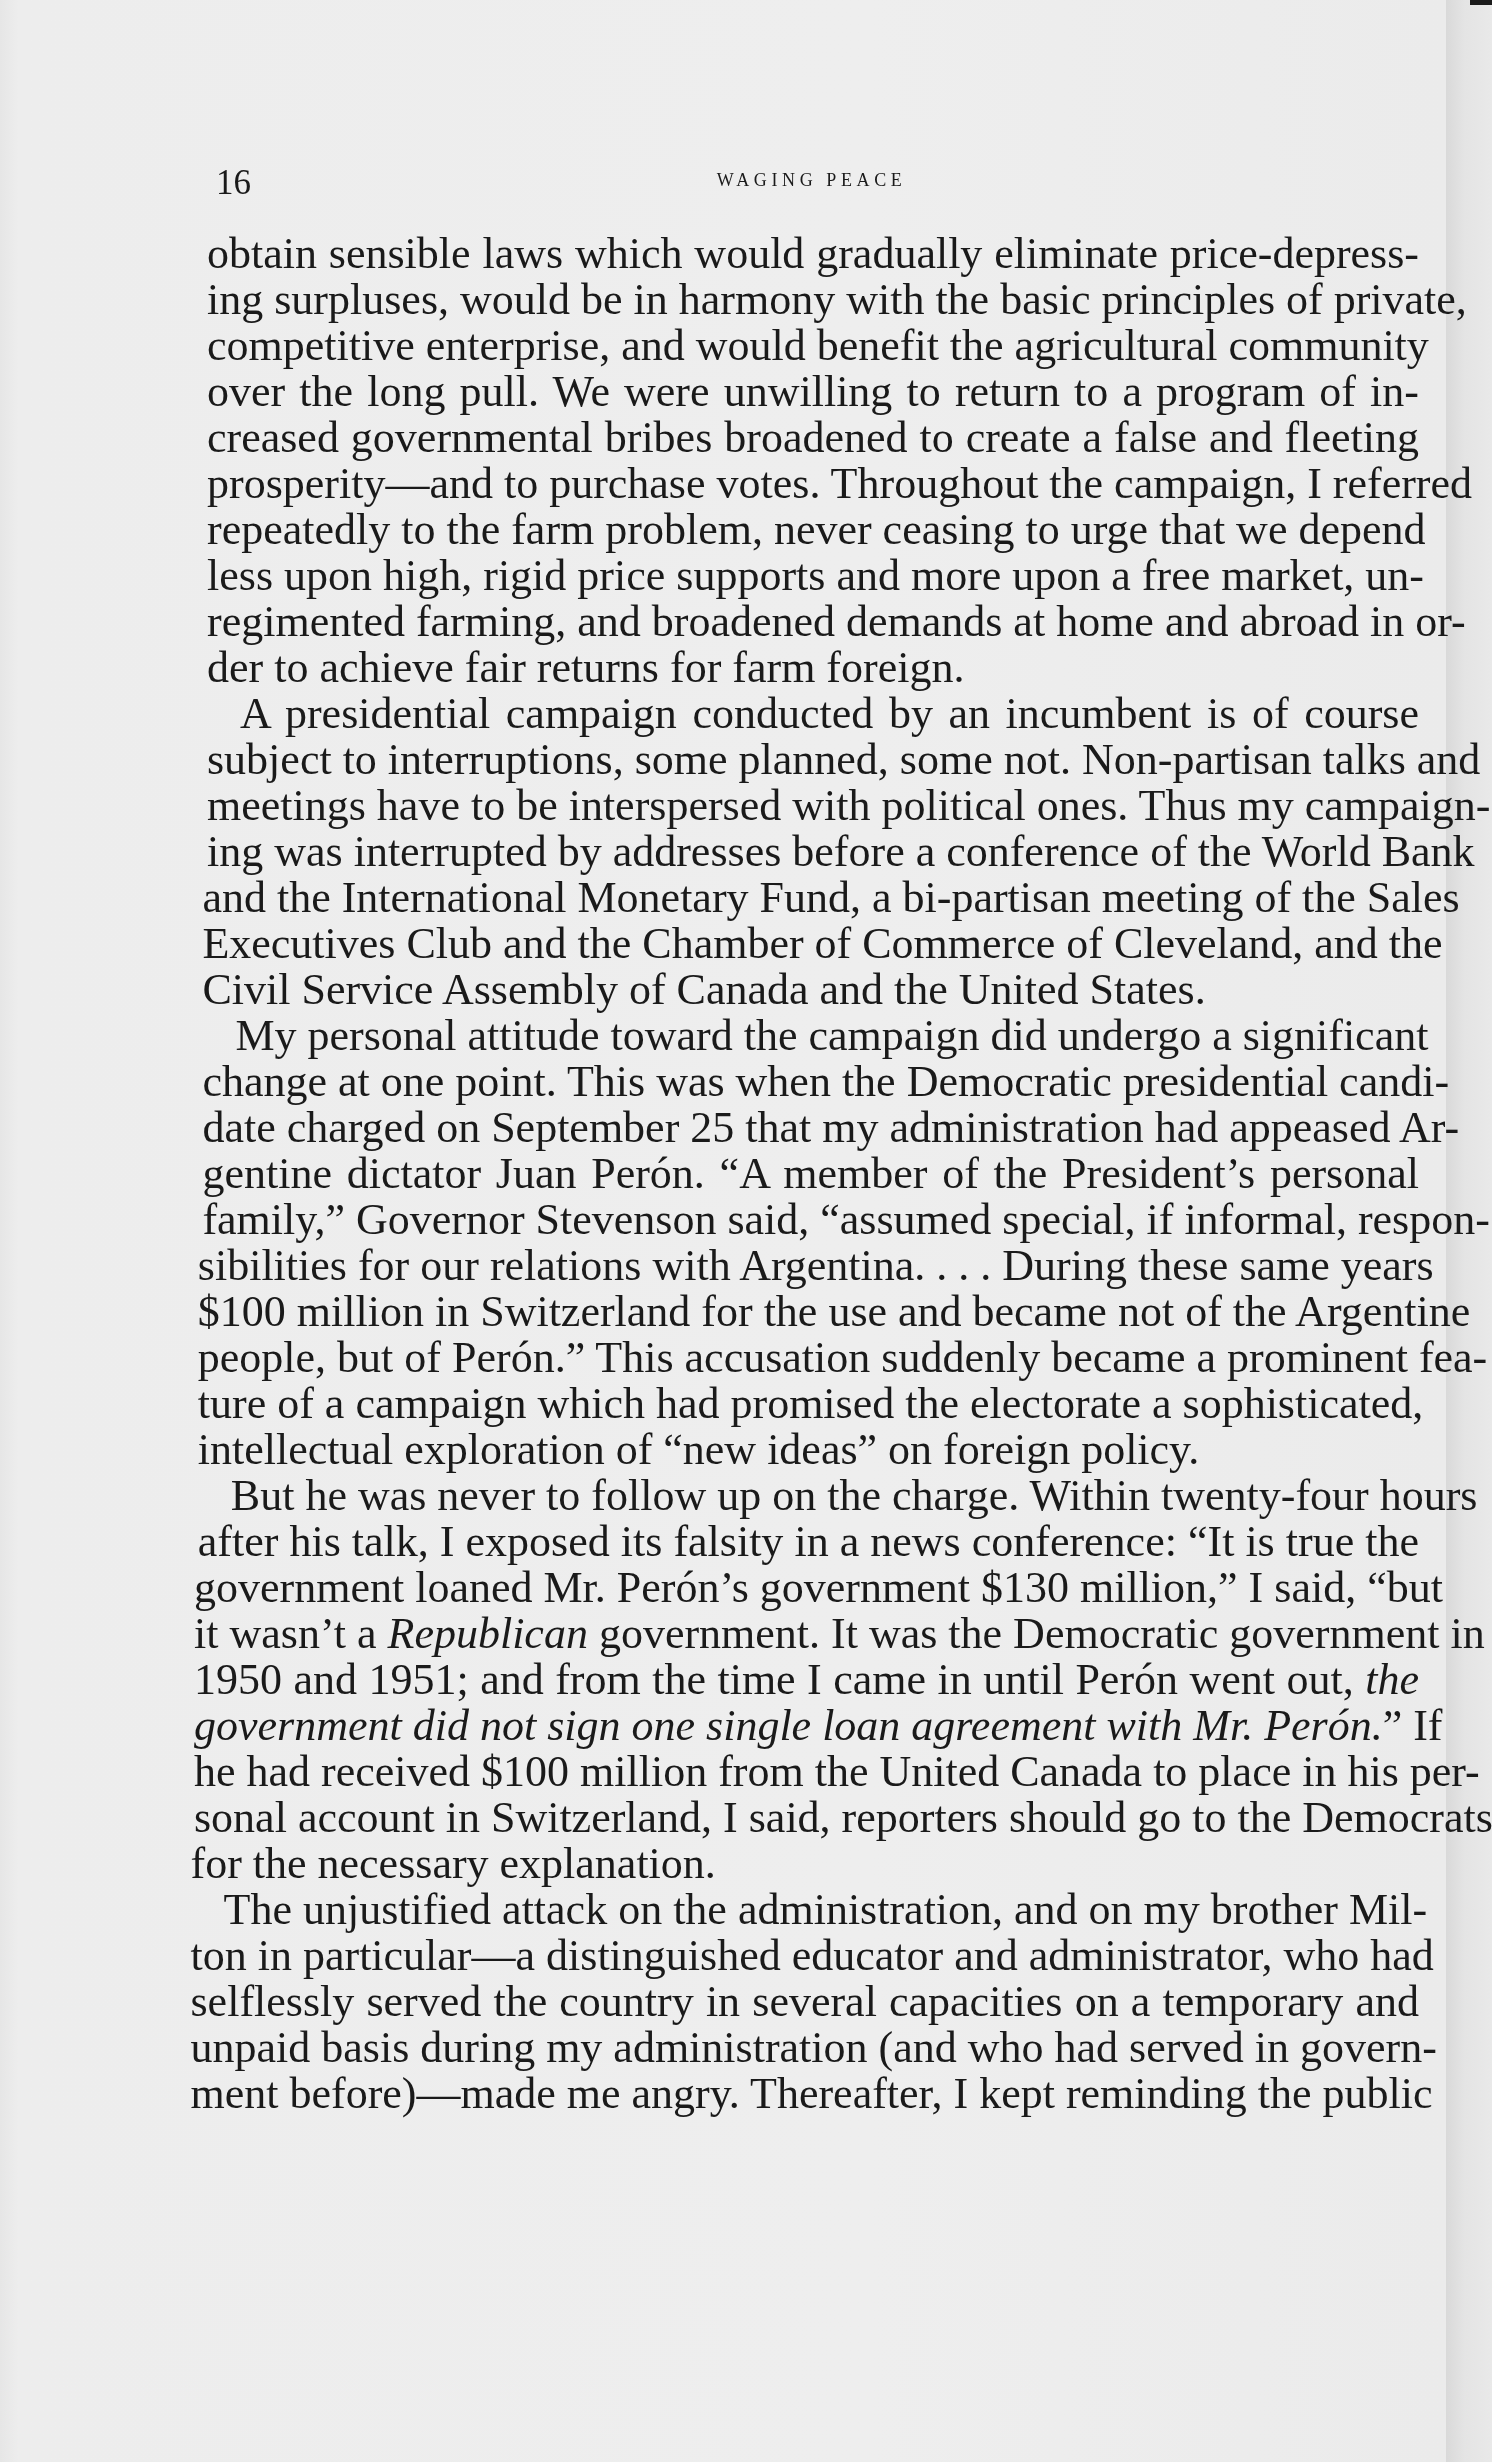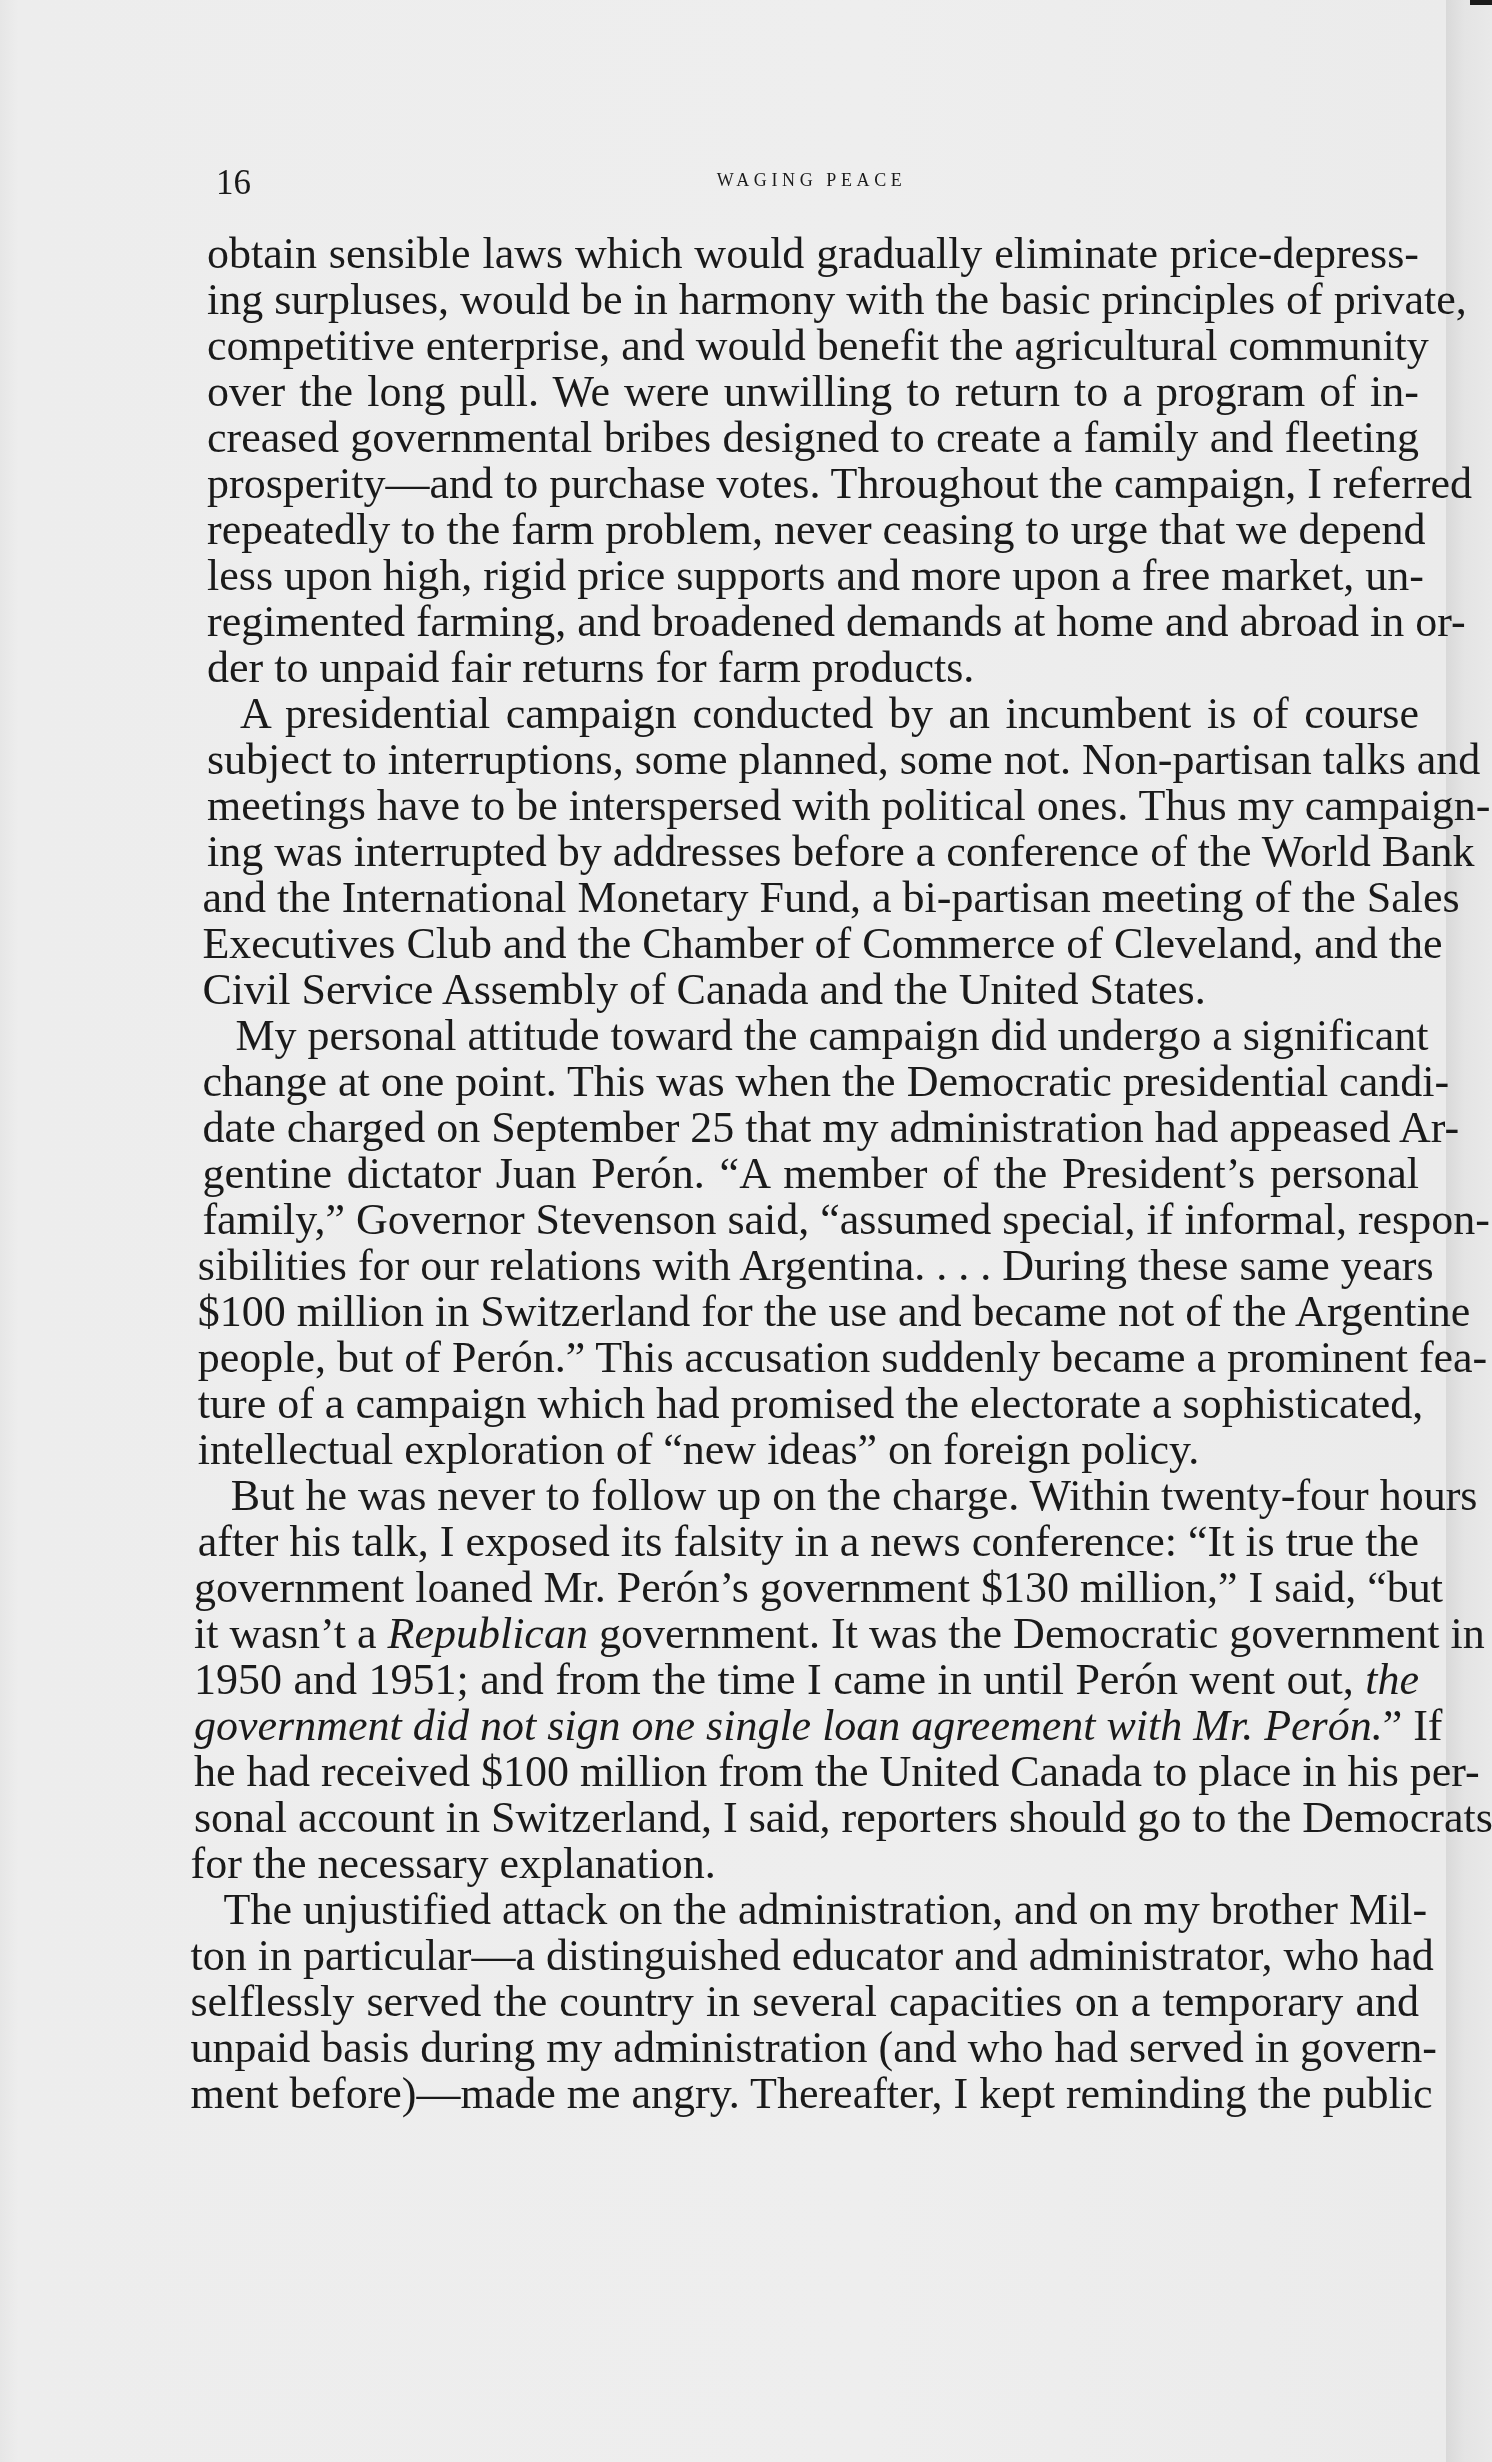--- a/index.html
+++ b/index.html
@@ -58,26 +58,26 @@
   <span class="page-number">16</span>
   <span class="book-title">WAGING PEACE</span>
 </header>
 
 <main class="body-text" id="body-text">
     <div>
       <span class="line">obtain sensible laws which would gradually eliminate price-depress-</span>
       <span class="line">ing surpluses, would be in harmony with the basic principles of private,</span>
       <span class="line">competitive enterprise, and would benefit the agricultural community</span>
       <span class="line">over the long pull. We were unwilling to return to a program of in-</span>
-      <span class="line">creased governmental bribes designed to create a family and fleeting</span>
+      <span class="line">creased governmental bribes broadened to create a false and fleeting</span>
       <span class="line">prosperity—and to purchase votes. Throughout the campaign, I referred</span>
       <span class="line">repeatedly to the farm problem, never ceasing to urge that we depend</span>
       <span class="line">less upon high, rigid price supports and more upon a free market, un-</span>
       <span class="line">regimented farming, and broadened demands at home and abroad in or-</span>
-      <span class="line last">der to unpaid fair returns for farm products.</span>
+      <span class="line last">der to achieve fair returns for farm foreign.</span>
     </div>
     <div>
       <span class="line indent">A presidential campaign conducted by an incumbent is of course</span>
       <span class="line">subject to interruptions, some planned, some not. Non-partisan talks and</span>
       <span class="line">meetings have to be interspersed with political ones. Thus my campaign-</span>
       <span class="line">ing was interrupted by addresses before a conference of the World Bank</span>
       <span class="line drift-1">and the International Monetary Fund, a bi-partisan meeting of the Sales</span>
       <span class="line drift-1">Executives Club and the Chamber of Commerce of Cleveland, and the</span>
       <span class="line last drift-1">Civil Service Assembly of Canada and the United States.</span>
     </div>

